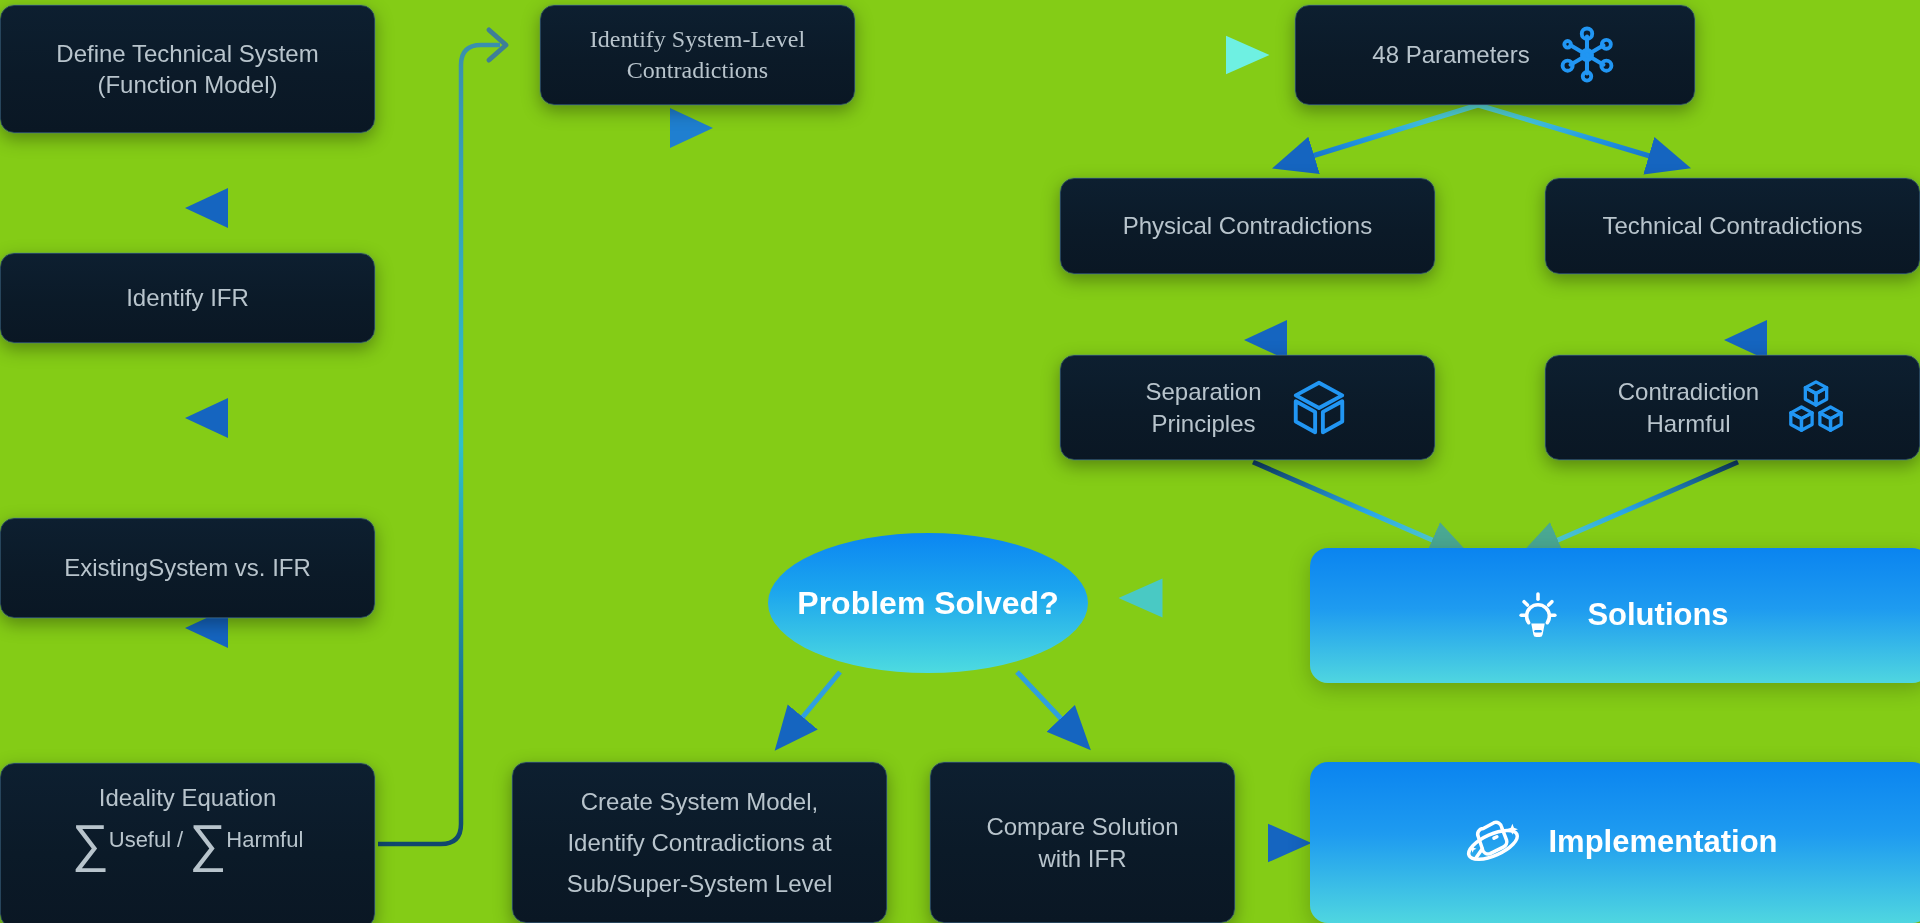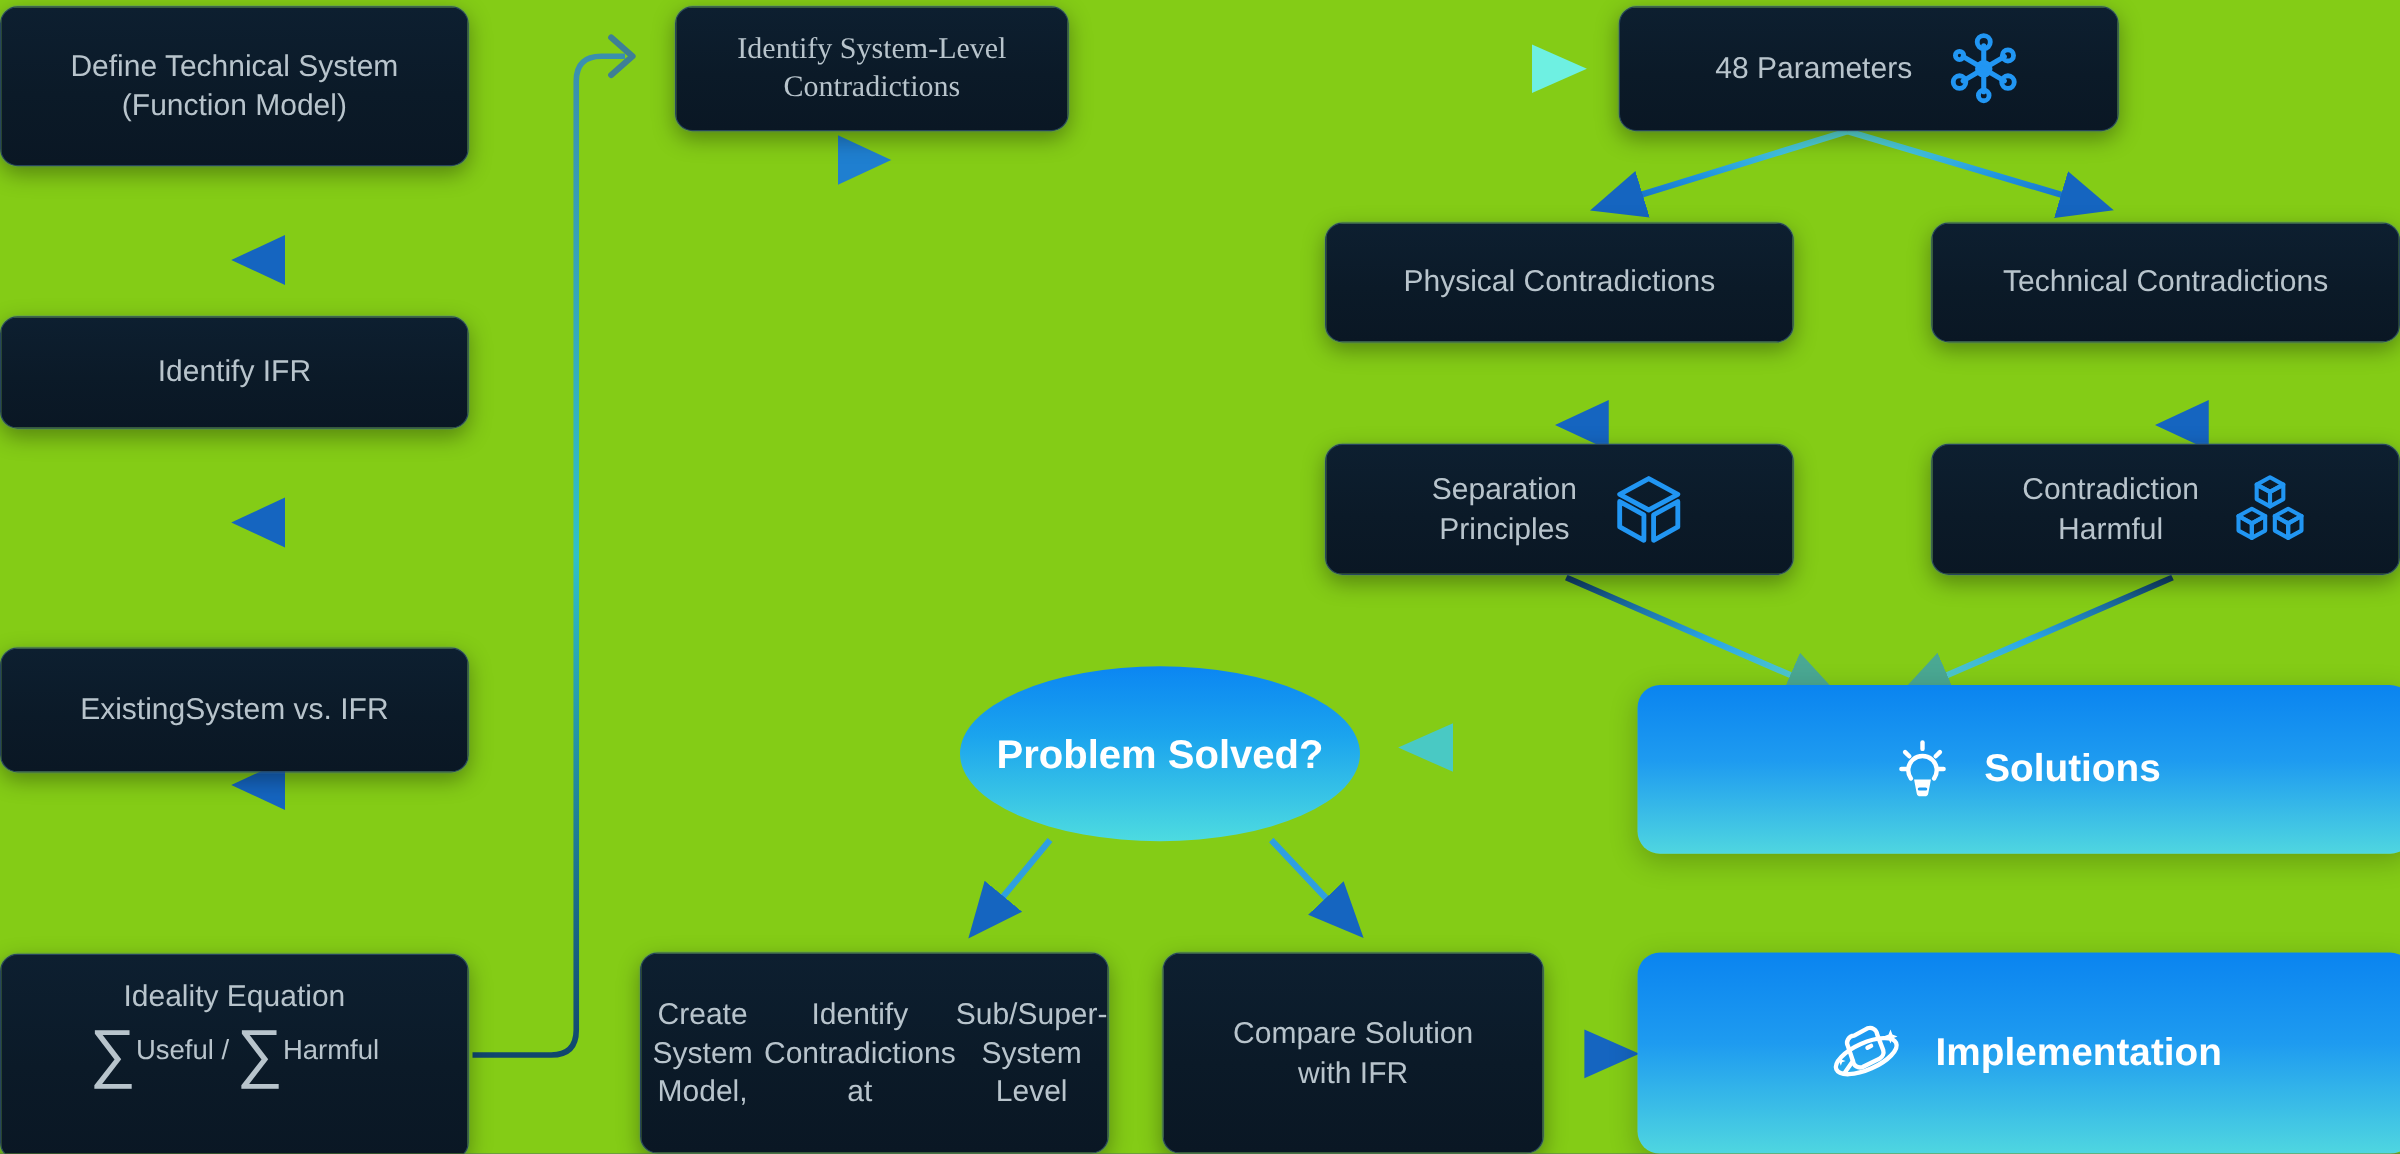--- a/index.html
+++ b/index.html
@@ -338,21 +338,21 @@
     <span class="label">Solutions</span>
   </div>
 
   <div class="ellipse" style="left:768px; top:533px; width:320px; height:140px;">
     <span>
       <span class="label">Problem</span>
       <span class="label">Solved?</span>
     </span>
   </div>
 
-  <div class="node dark" style="left:512px; top:762px; width:375px; height:161px; ">
+  <div class="node dark" style="left:512px; top:762px; width:375px; height:161px; flex-direction:column;gap:10px;">
     <span class="label">Create System Model,</span>
     <span class="label">Identify Contradictions at</span>
     <span class="label">Sub/Super-System Level</span>
   </div>
 
   <div class="node dark" style="left:930px; top:762px; width:305px; height:161px; flex-direction:column;">
     <span class="label">Compare Solution</span>
     <span class="label">with IFR</span>
   </div>
 

